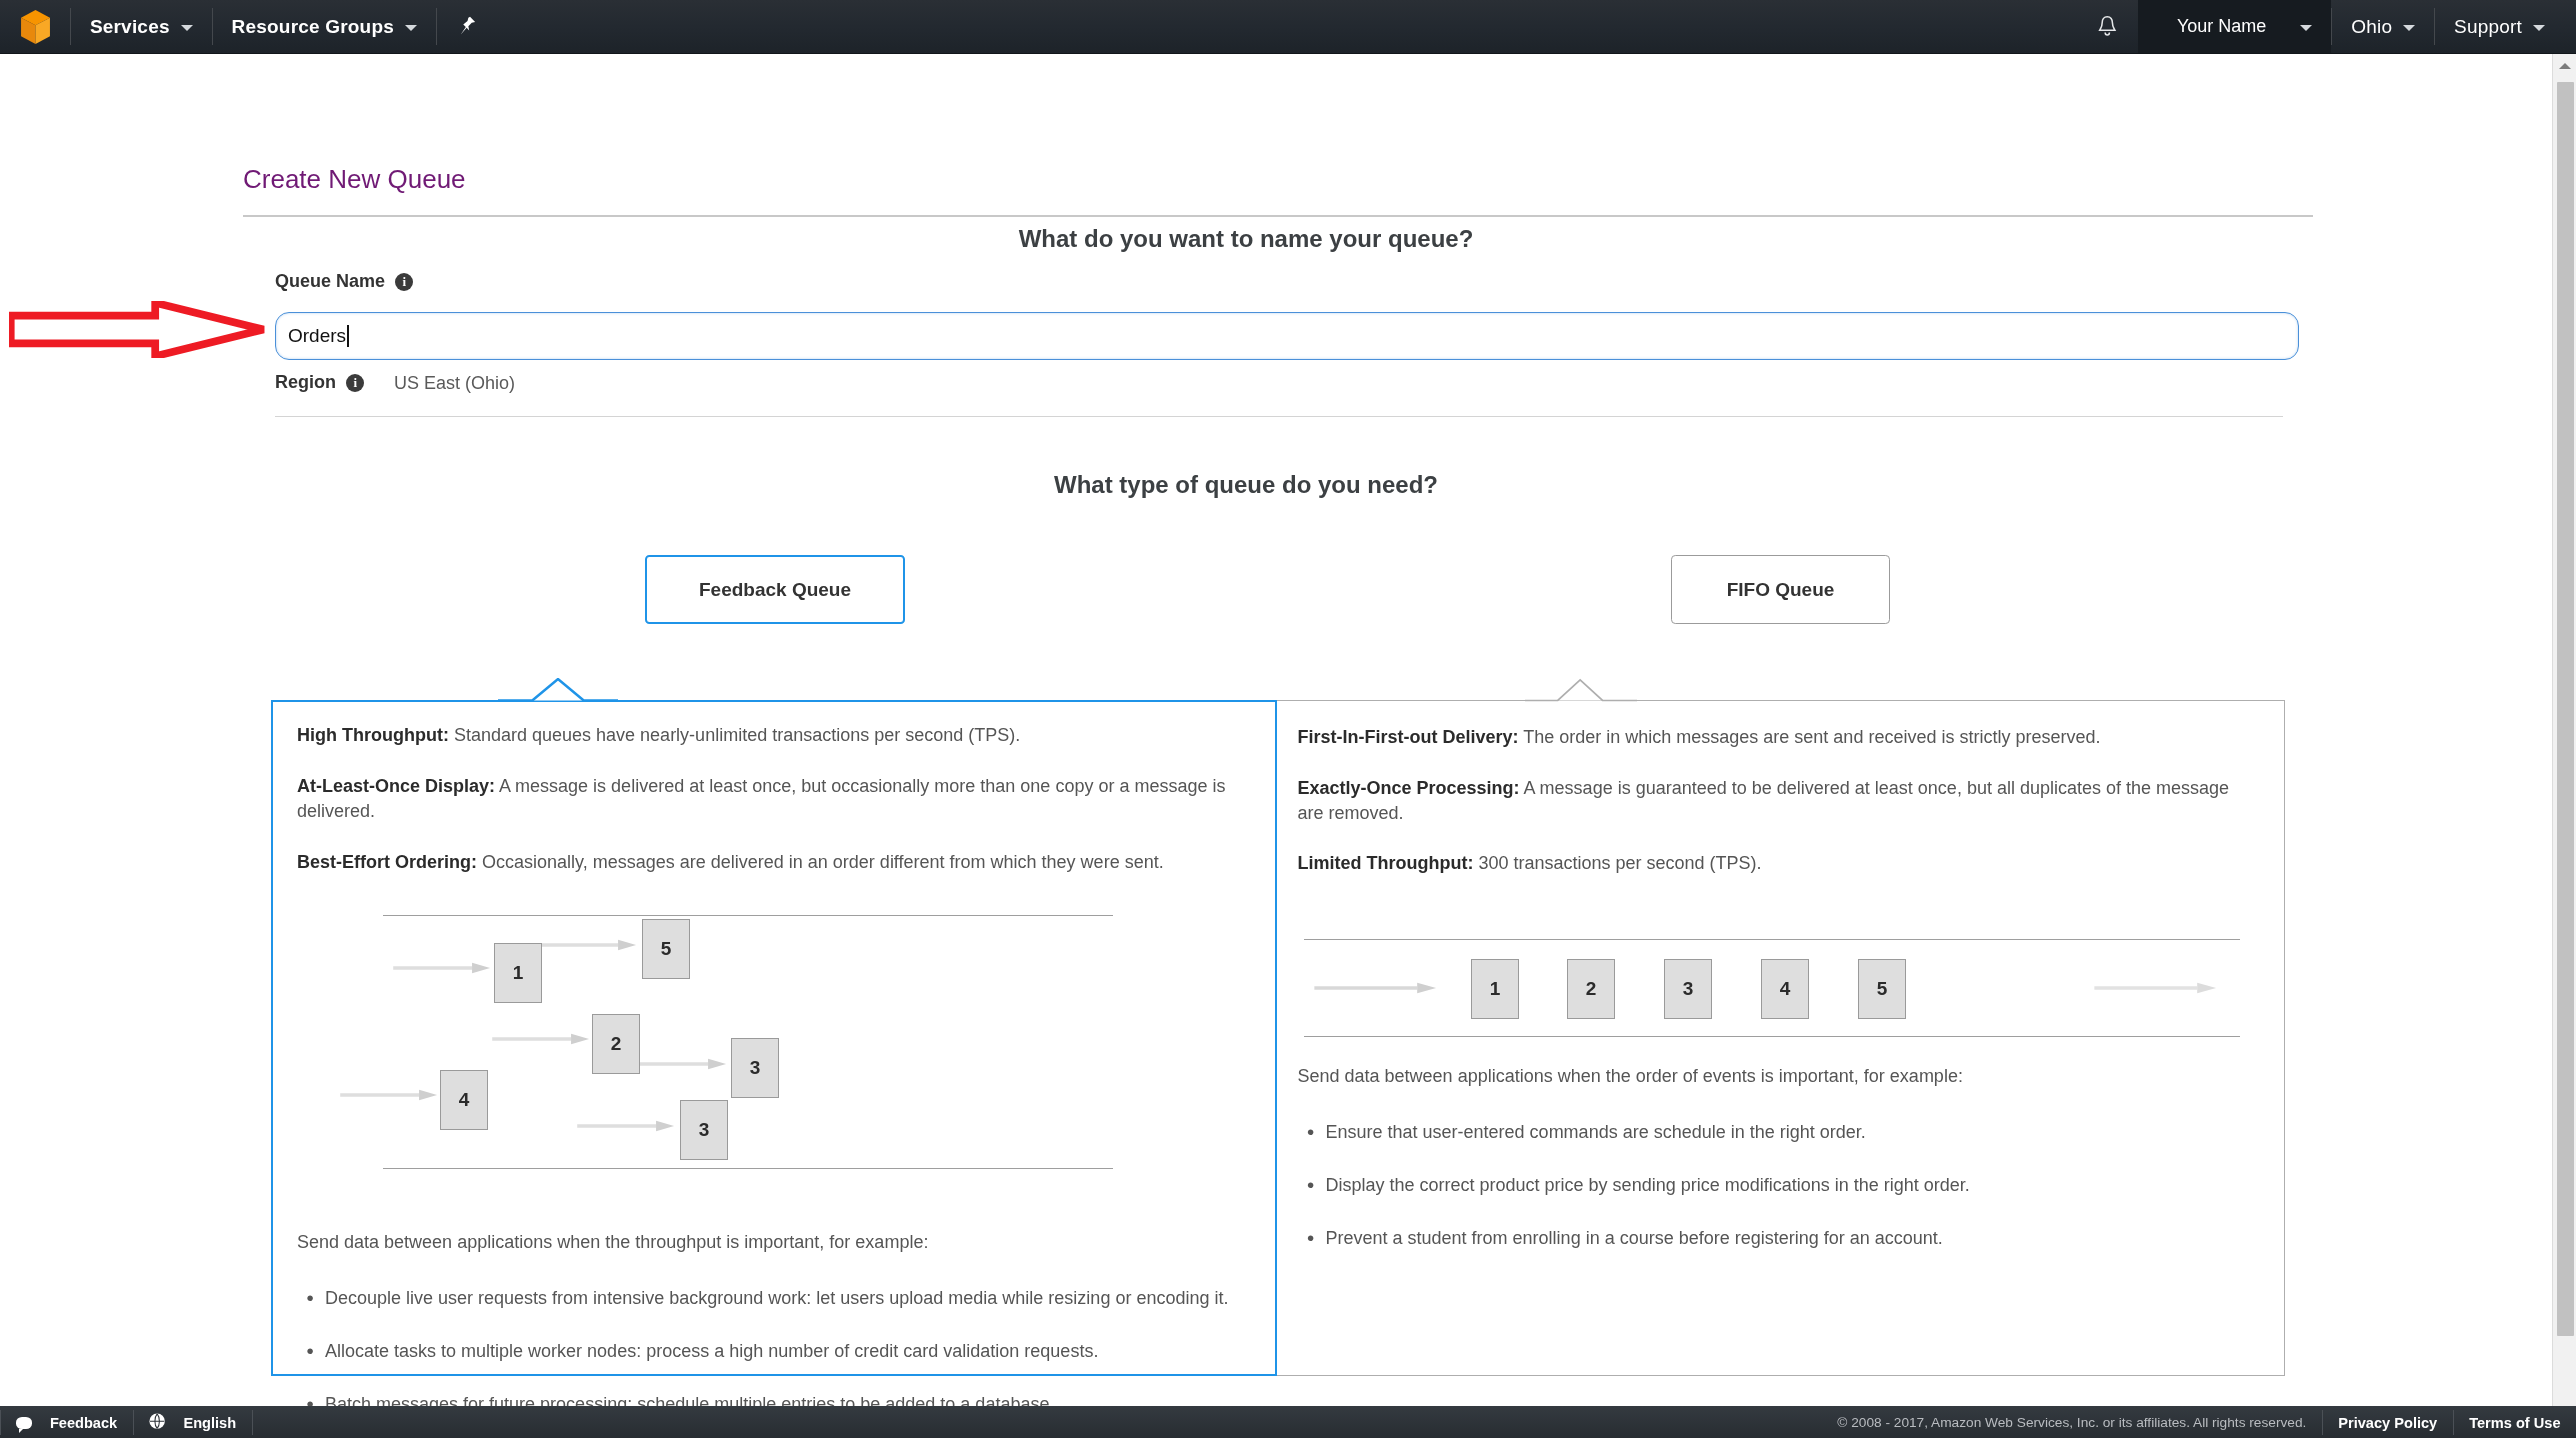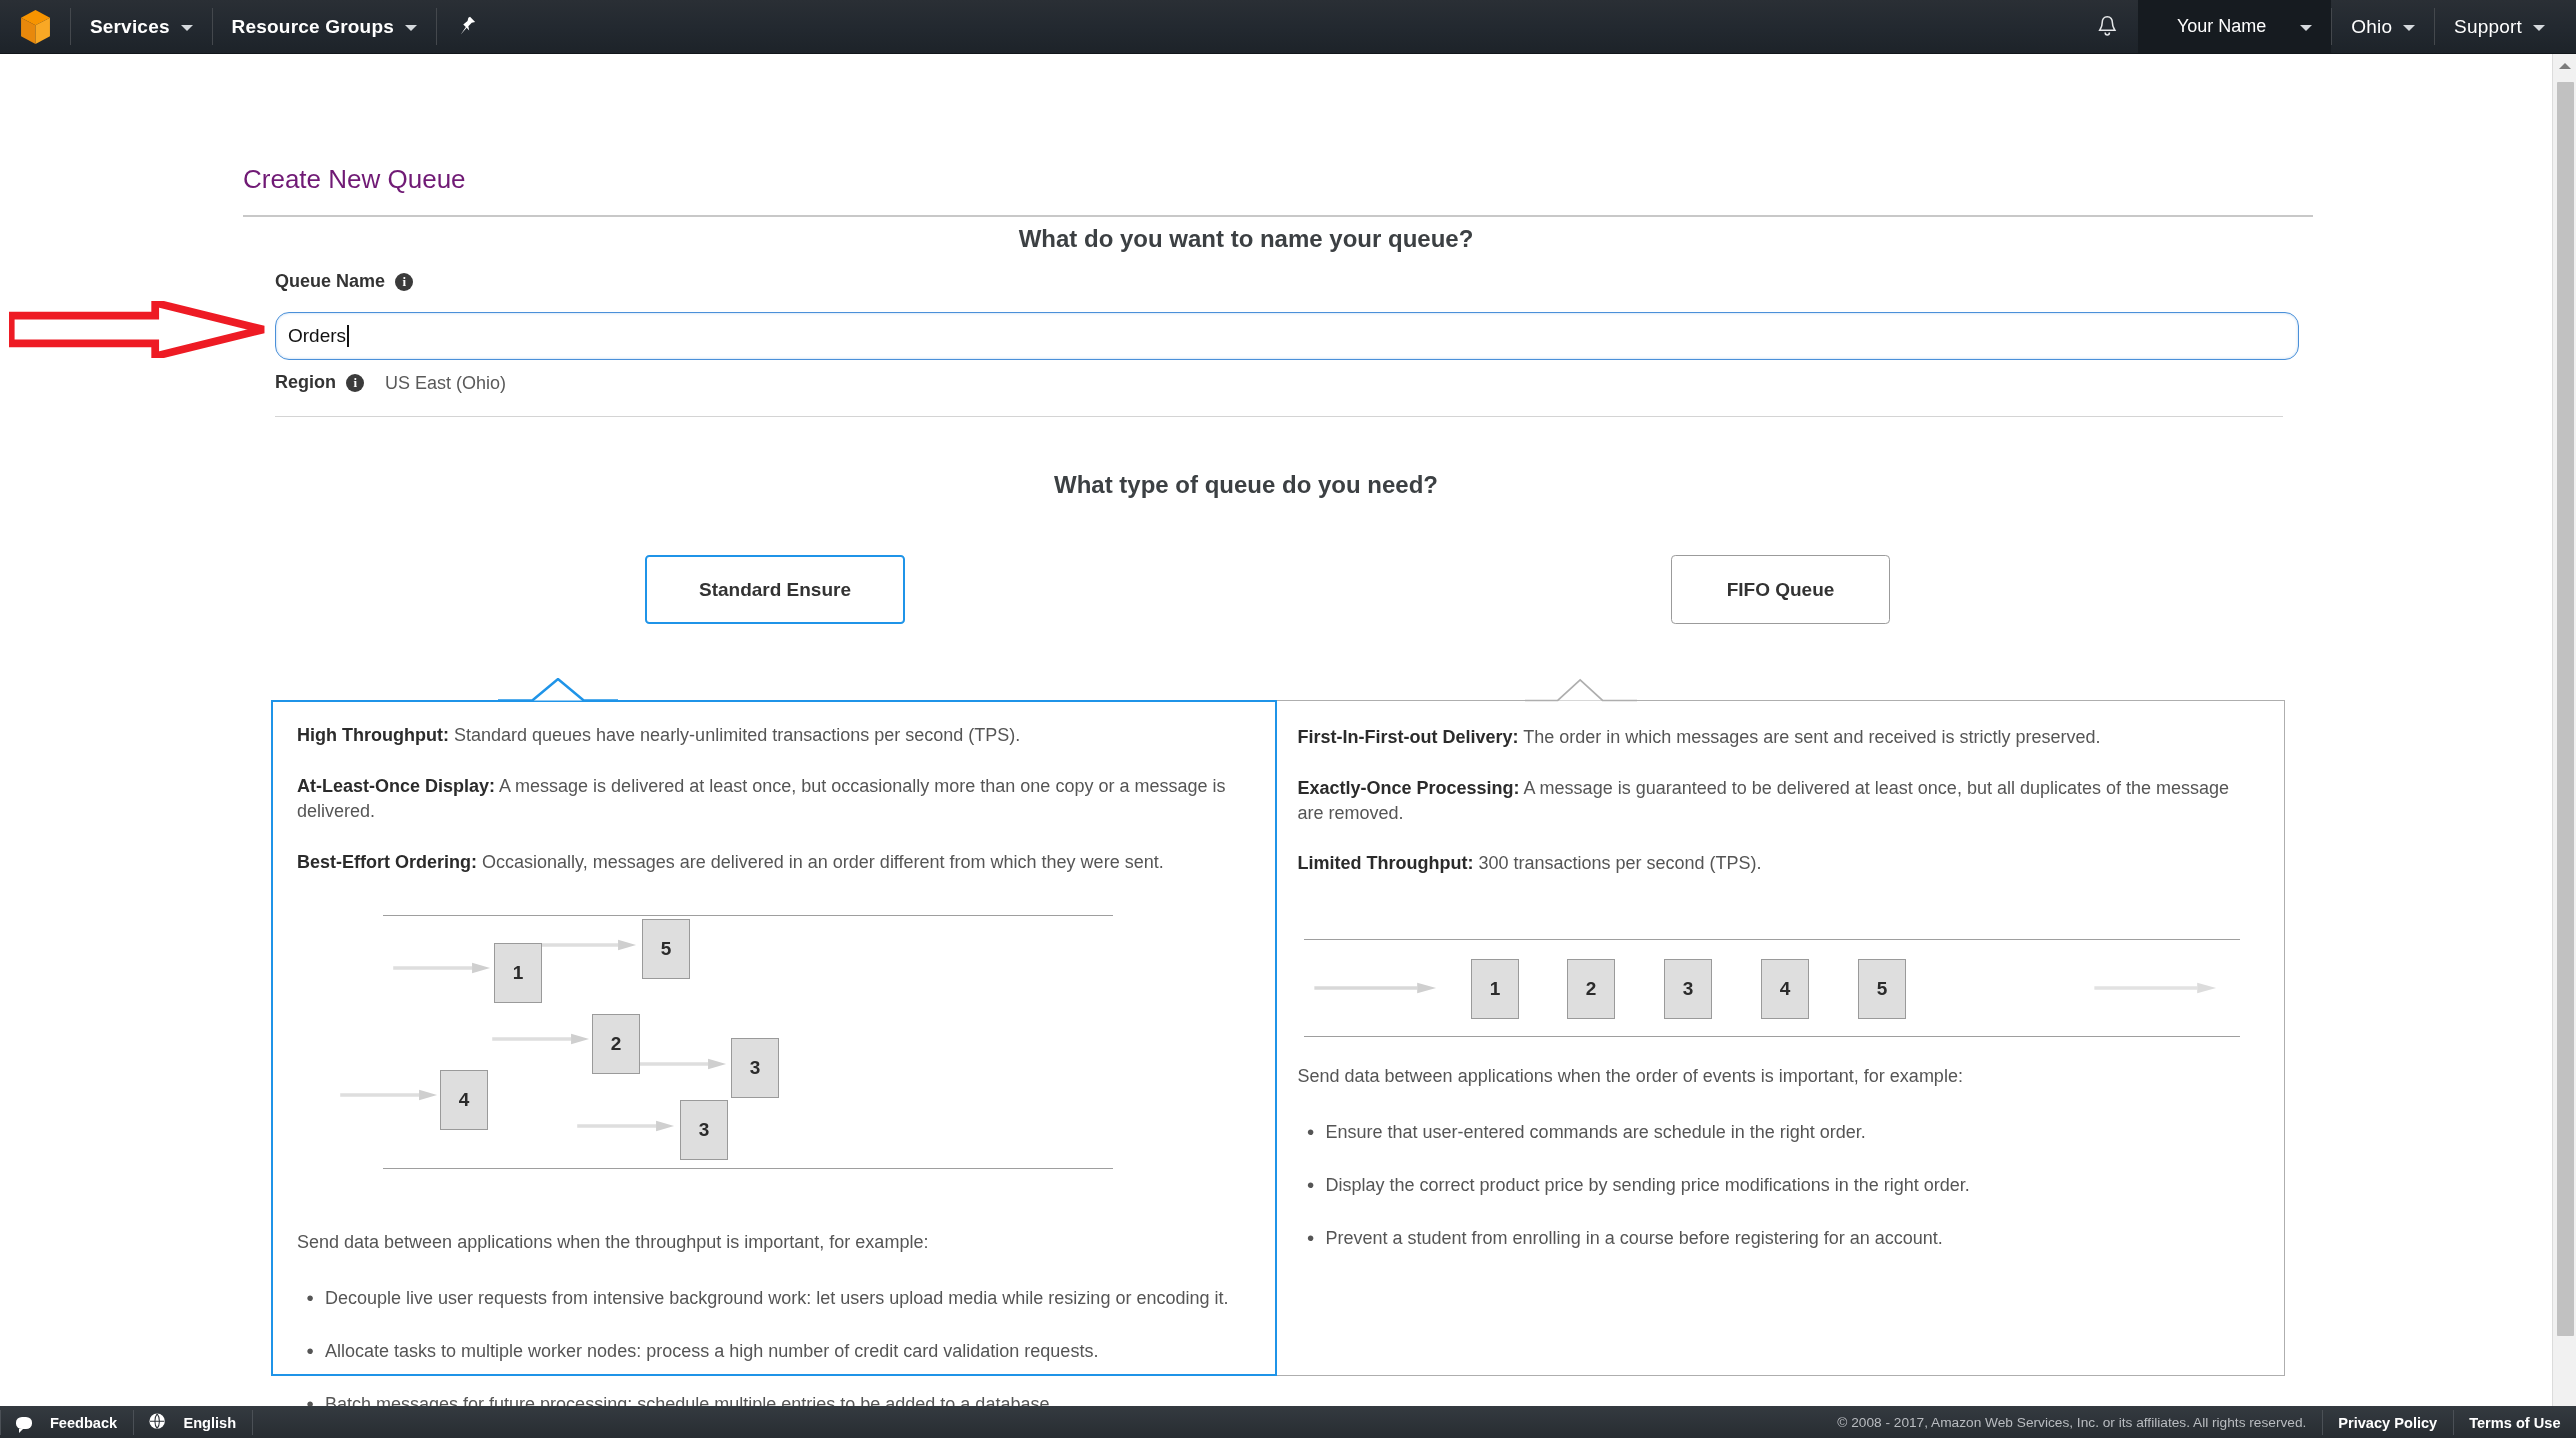--- a/index.html
+++ b/index.html
@@ -77,21 +77,21 @@
   #sec1 { top: 171px; left: -30px; }
   #sec2 { top: 417px; left: -30px; }
 
   .field-label {
     position: absolute; display: flex; align-items: center; gap: 10.3px;
     font-size: 18px; font-weight: bold; color: #333;
   }
   #queue-name-label { left: 275px; top: 217px; }
   #region-label { left: 275px; top: 318px; }
   .region-value {
-    position: absolute; left: 385px; top: 319px;
+    position: absolute; left: 394px; top: 319px;
     font-size: 18px; color: #5a5a5a;
   }
   .info-icon {
     width: 18px; height: 18px; border-radius: 50%;
     background: #3b3b3b; color: #fff; font-size: 13px; font-weight: bold;
     display: inline-flex; align-items: center; justify-content: center;
     font-family: "Liberation Serif", serif; line-height: 1;
   }
 
   .name-input {
@@ -290,21 +290,21 @@
 
   <div class="annot-arrow">
     <svg width="258" height="57" viewBox="0 0 300 66">
       <polygon points="2,17 170,17 170,2 296,33 170,64 170,49 2,49" fill="#ffffff" stroke="#ee1b24" stroke-width="9" stroke-linejoin="miter"></polygon>
     </svg>
   </div>
 
   <div class="sec-head" id="sec2">What type of queue do you need?</div>
 
   <div class="qbtn" id="btn-standard">
-    <span>Standard Ensure</span>
+    <span>Feedback Queue</span>
   </div>
   <div class="qbtn" id="btn-fifo">
     <span>FIFO Queue</span>
   </div>
 
   <div class="panel-wrap">
 
     <div class="panel" id="panel-fifo">
       <div class="panel-body">
         <div class="p-text" style="top:24px"><b>First-In-First-out Delivery:</b> The order in which messages are sent and received is strictly preserved.</div>

